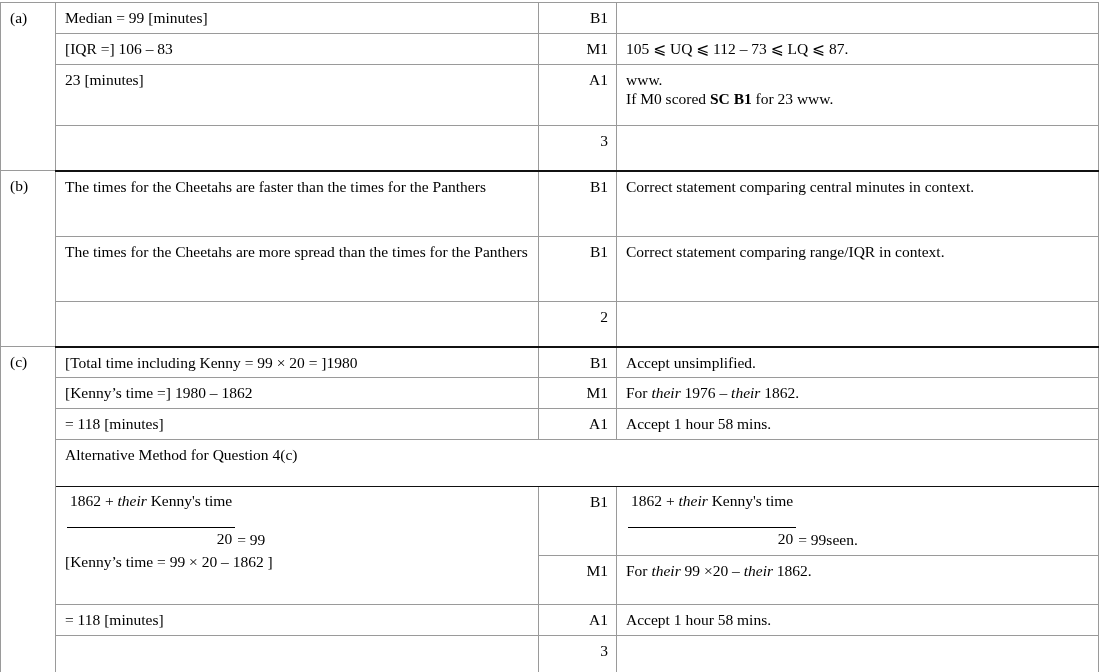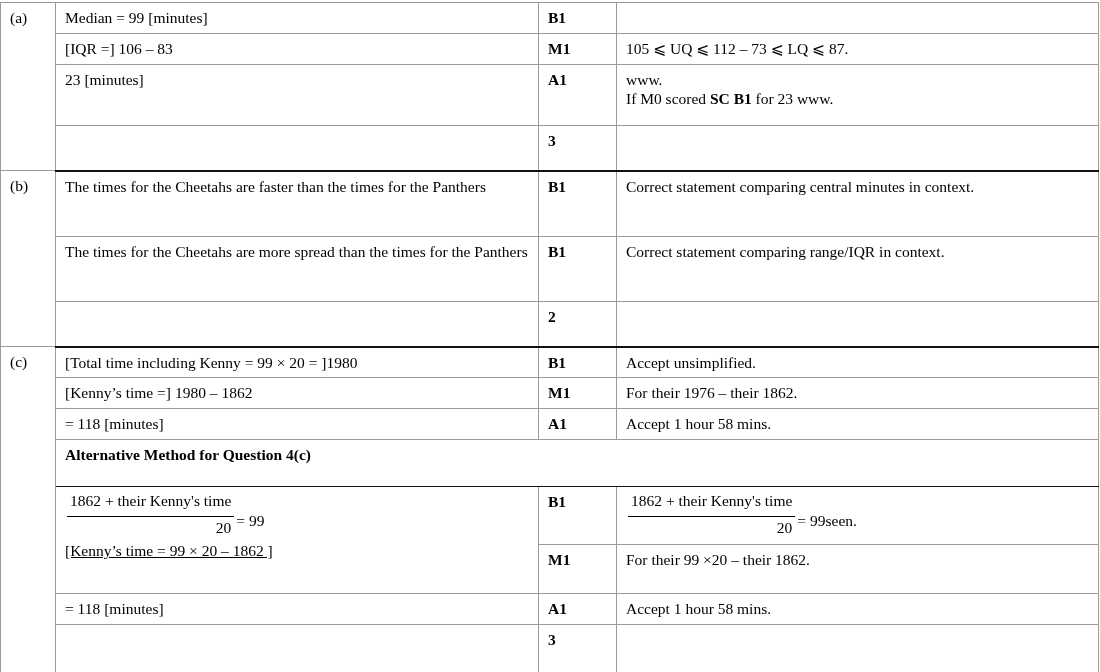--- a/index.html
+++ b/index.html
@@ -51,79 +51,78 @@
     border-bottom: none;
     border-right: 1.6px solid #1a1a1a;
     padding-left: 2px;
     padding-top: 6px;
     text-align: left;
     background: #ffffff;
   }
 
   td.working { text-align: left; }
   td.mark {
-    text-align: left;
-    font-weight: bold;
+    text-align: right;
+    font-weight: normal;
     padding-right: 11px;
     white-space: nowrap;
     border-left: 1.6px solid #1a1a1a;
     border-right: 1.6px solid #1a1a1a;
   }
   td.comment { text-align: left; }
 
   
   tr.sep-top > td { border-top: 1.8px solid #111111; }
   tr.sep-bot > td { border-bottom: 1.8px solid #111111; }
 
   
   tr.part-end > td { border-bottom: 2px solid #111111; }
 
   
   tr.part-divider > td.part,
   tr.part-divider > td.part-blank { border-top: 1.8px solid #111111; }
 
   .alt-head {
-    font-weight: bold;
+    font-weight: normal;
     padding-top: 7px;
     padding-bottom: 7px;
   }
 
-  .ital { }
+  .ital { font-style: italic; }
   .bold { font-weight: bold; }
 
   
   .frac {
     display: inline-block;
     vertical-align: middle;
     text-align: center;
     margin: 0 2px;
     position: relative;
     top: -1px;
   }
   .frac .num {
     display: block;
-    padding: 0 3px 5px 3px;
+    padding: 0 3px 16px 3px;
     border-bottom: 1.2px solid #000;
     white-space: nowrap;
   }
   .frac .den {
     display: block;
     padding: 1px 3px 0 3px;
     text-align: right;
   }
   .frac-eq {
     display: inline-block;
     vertical-align: middle;
     position: relative;
-    top: 5px;
+    top: 19px;
   }
   .frac-line2 {
     display: block;
     margin-top: 2px;
-    text-decoration: underline;
   }
   .nowrap { white-space: nowrap; }
 </style>
 </head>
 <body>
 
 <div class="sheet">
 
   <table class="mark-scheme">
     <colgroup>

